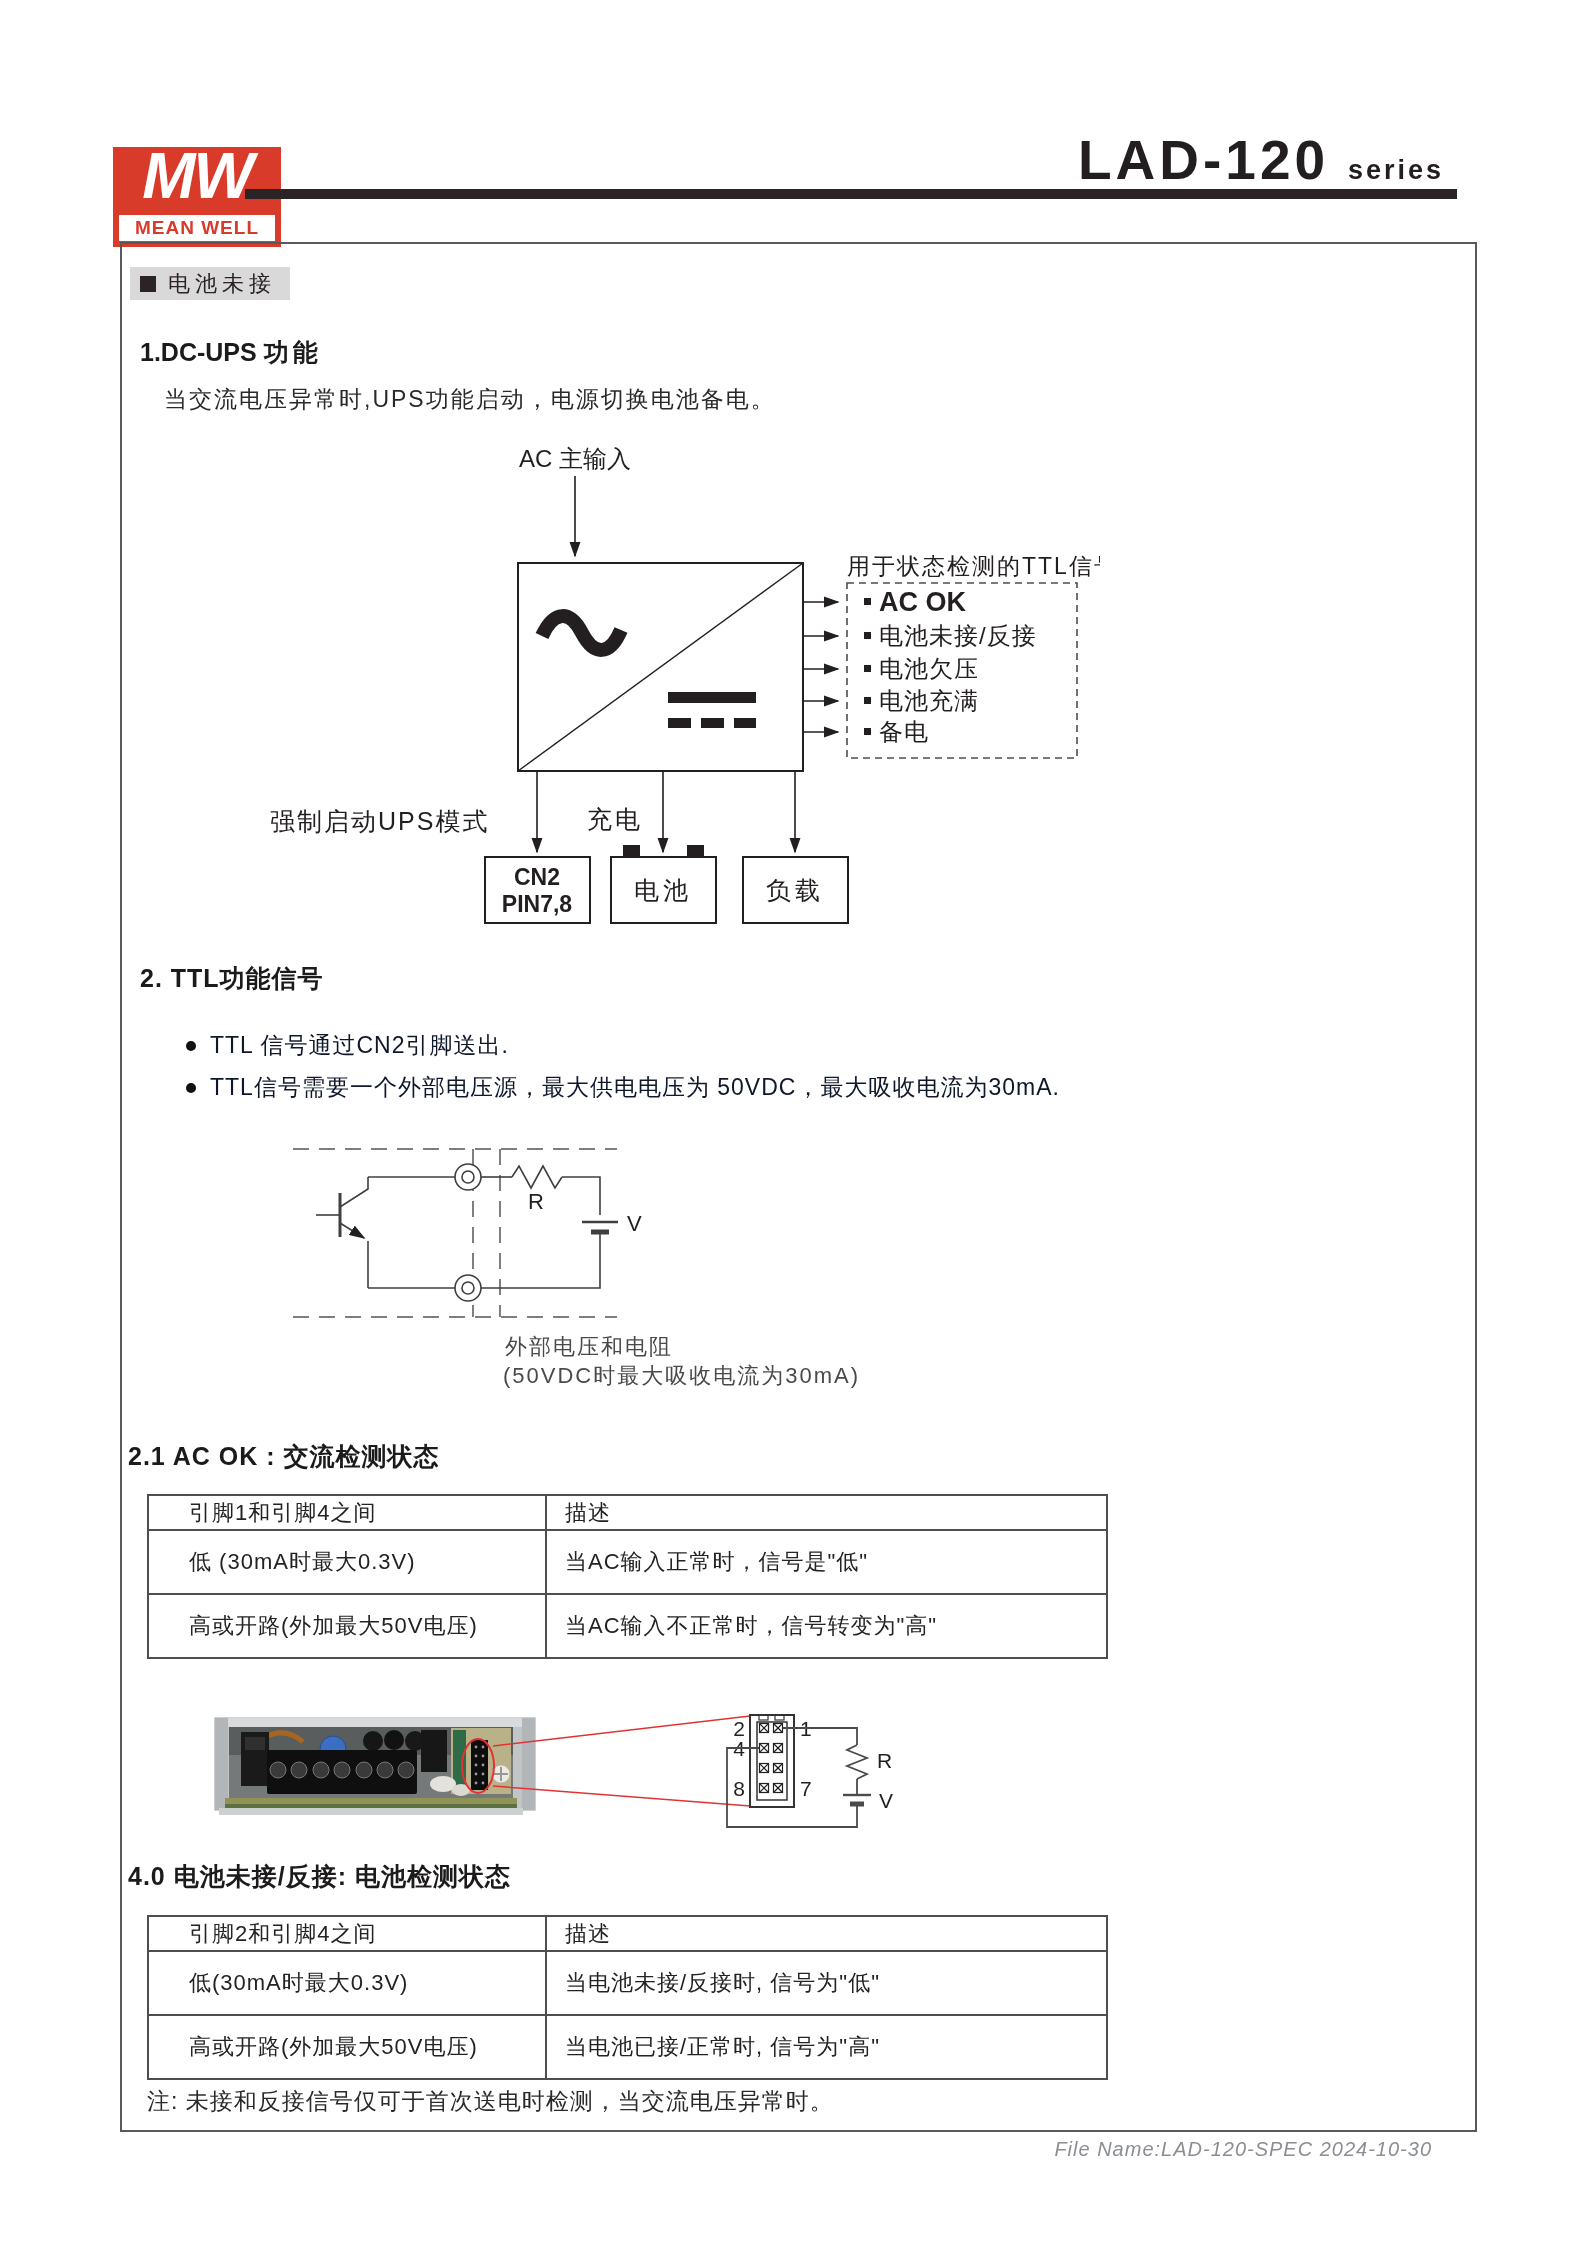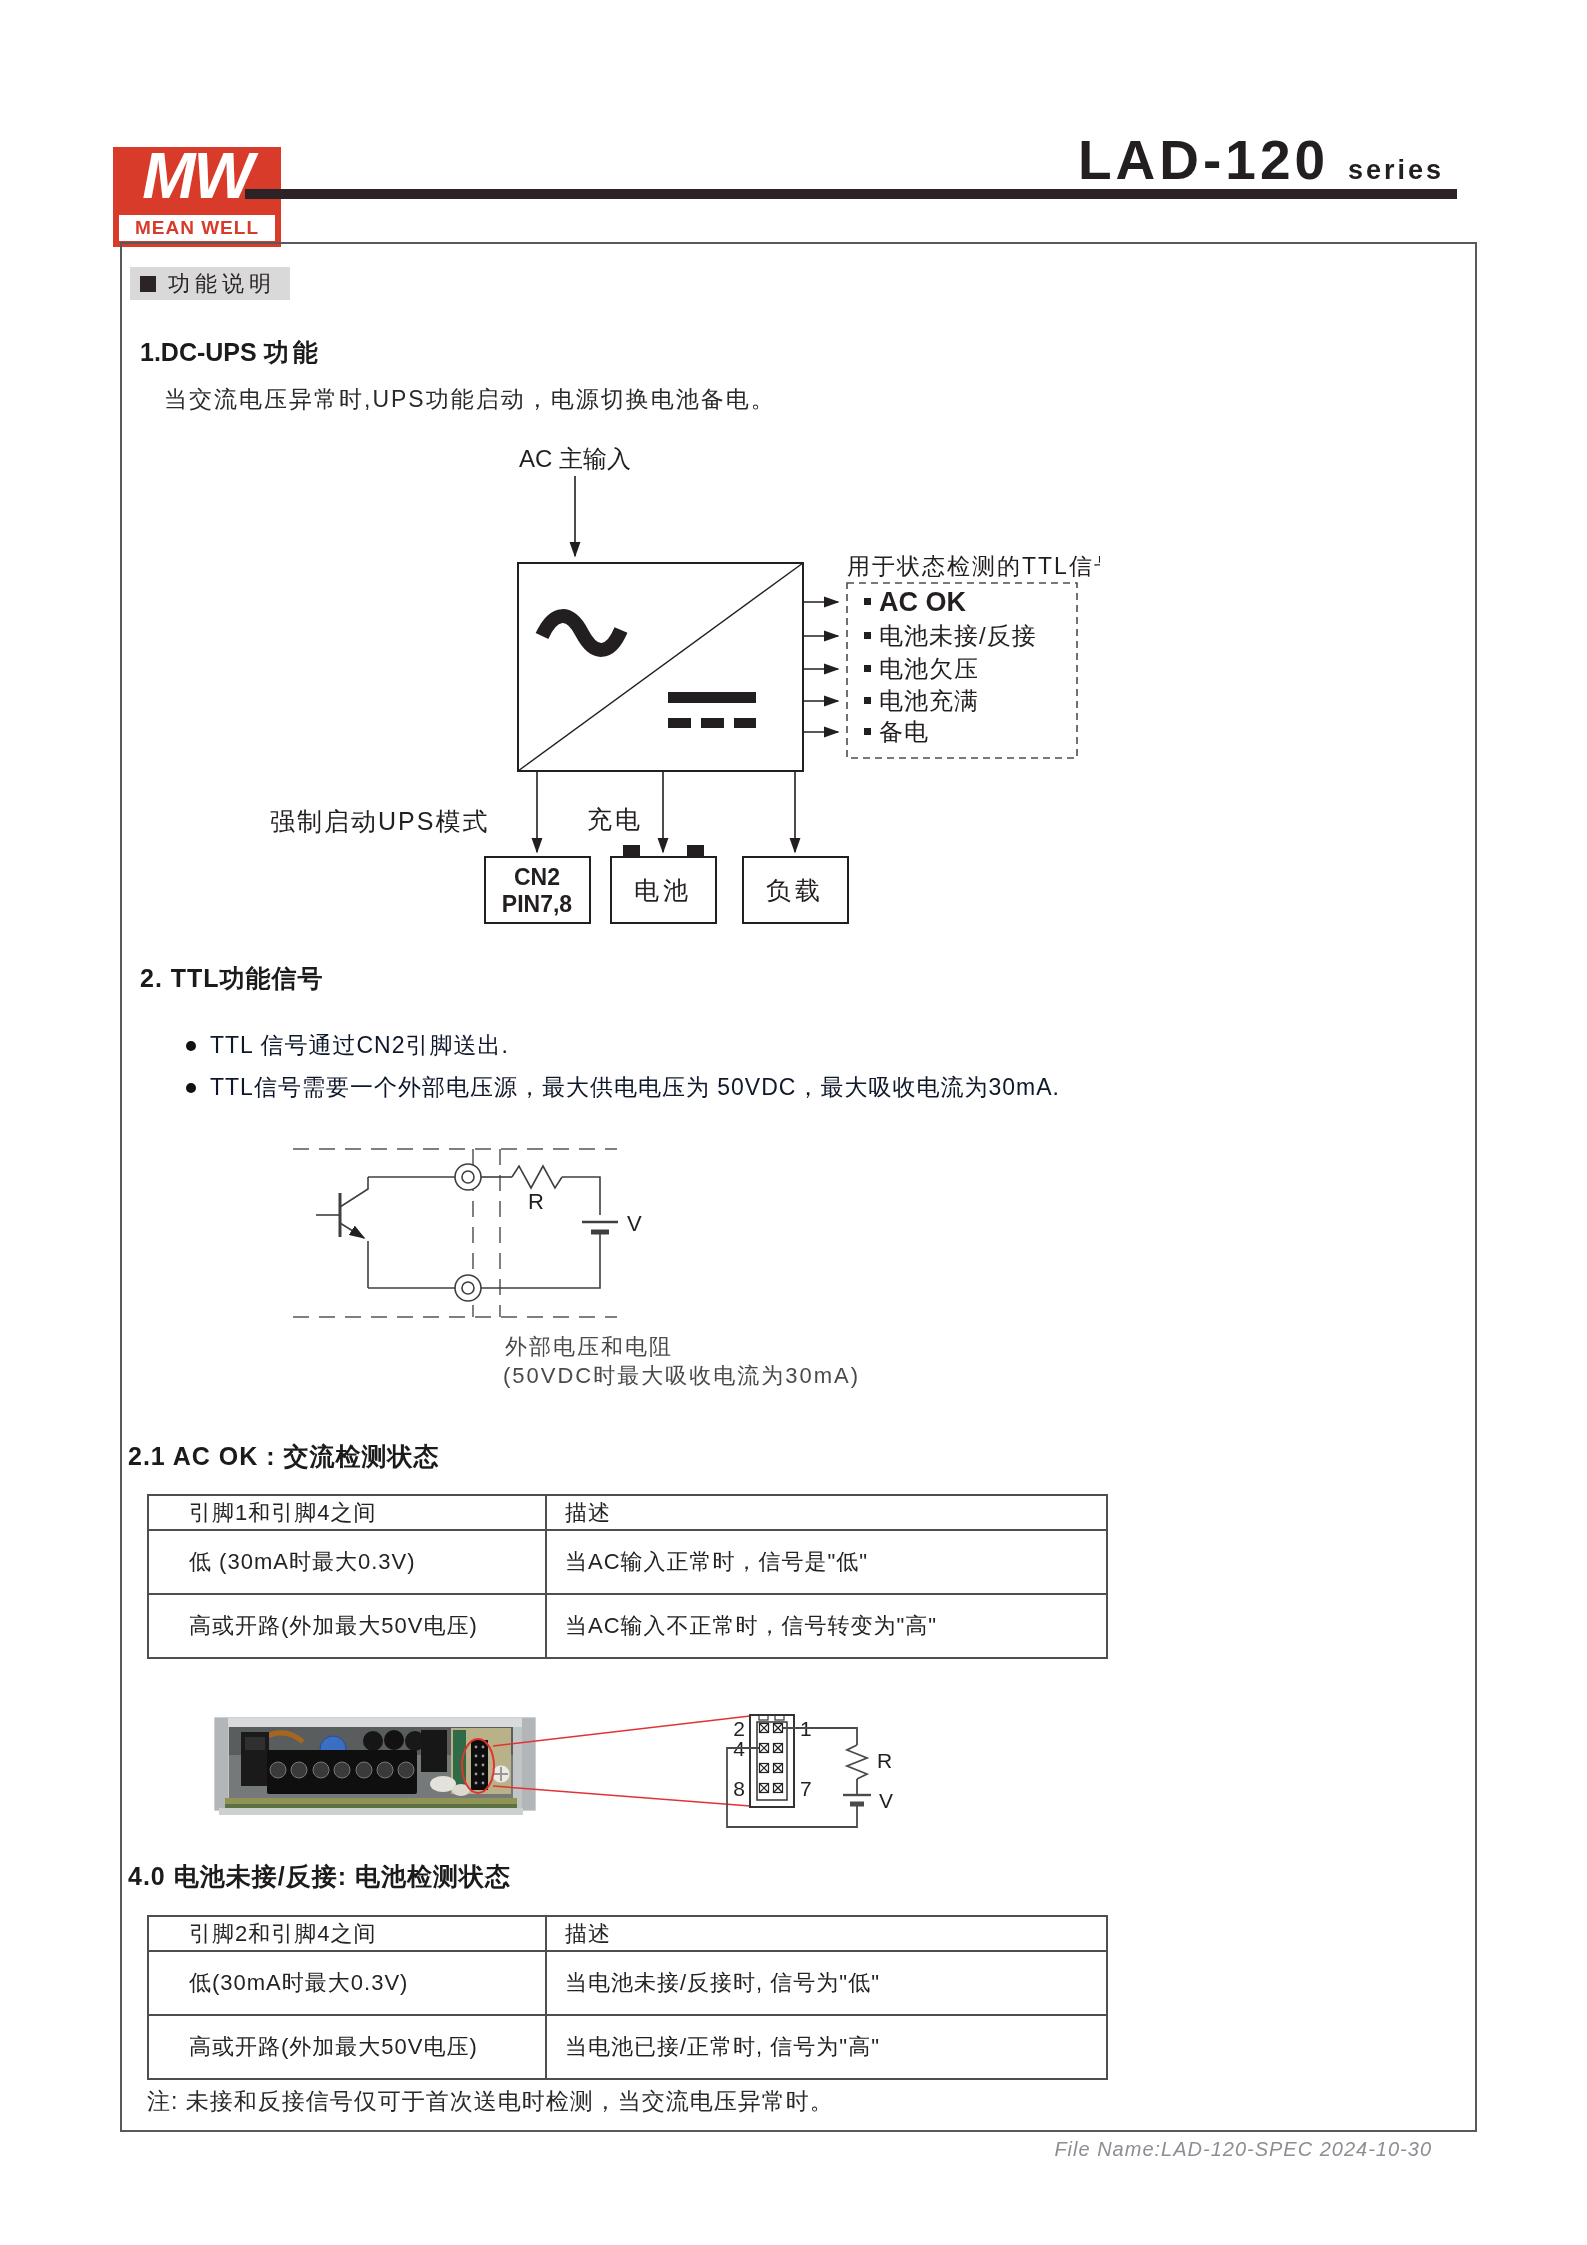--- a/index.html
+++ b/index.html
@@ -68,21 +68,21 @@
     </div>
   </div>
   <div class="abs title-rule"></div>
   <div class="abs series-name">LAD-120</div>
   <div class="abs series-suffix">series</div>
 
   <div class="abs frame"></div>
 
   <div class="abs features-heading">
     <div class="sq"></div>
-    <span>功能说明</span>
+    <span>电池未接</span>
   </div>
 
   <div class="abs h1">
     <span class="b">1.DC-UPS</span>
     <span class="cjk">功能</span>
   </div>
   <div class="abs body-text">当交流电压异常时,UPS功能启动，电源切换电池备电。</div>
 
   <svg class="abs" style="left:240px;top:440px;" width="860" height="500" viewBox="0 0 860 500">
     <defs>

